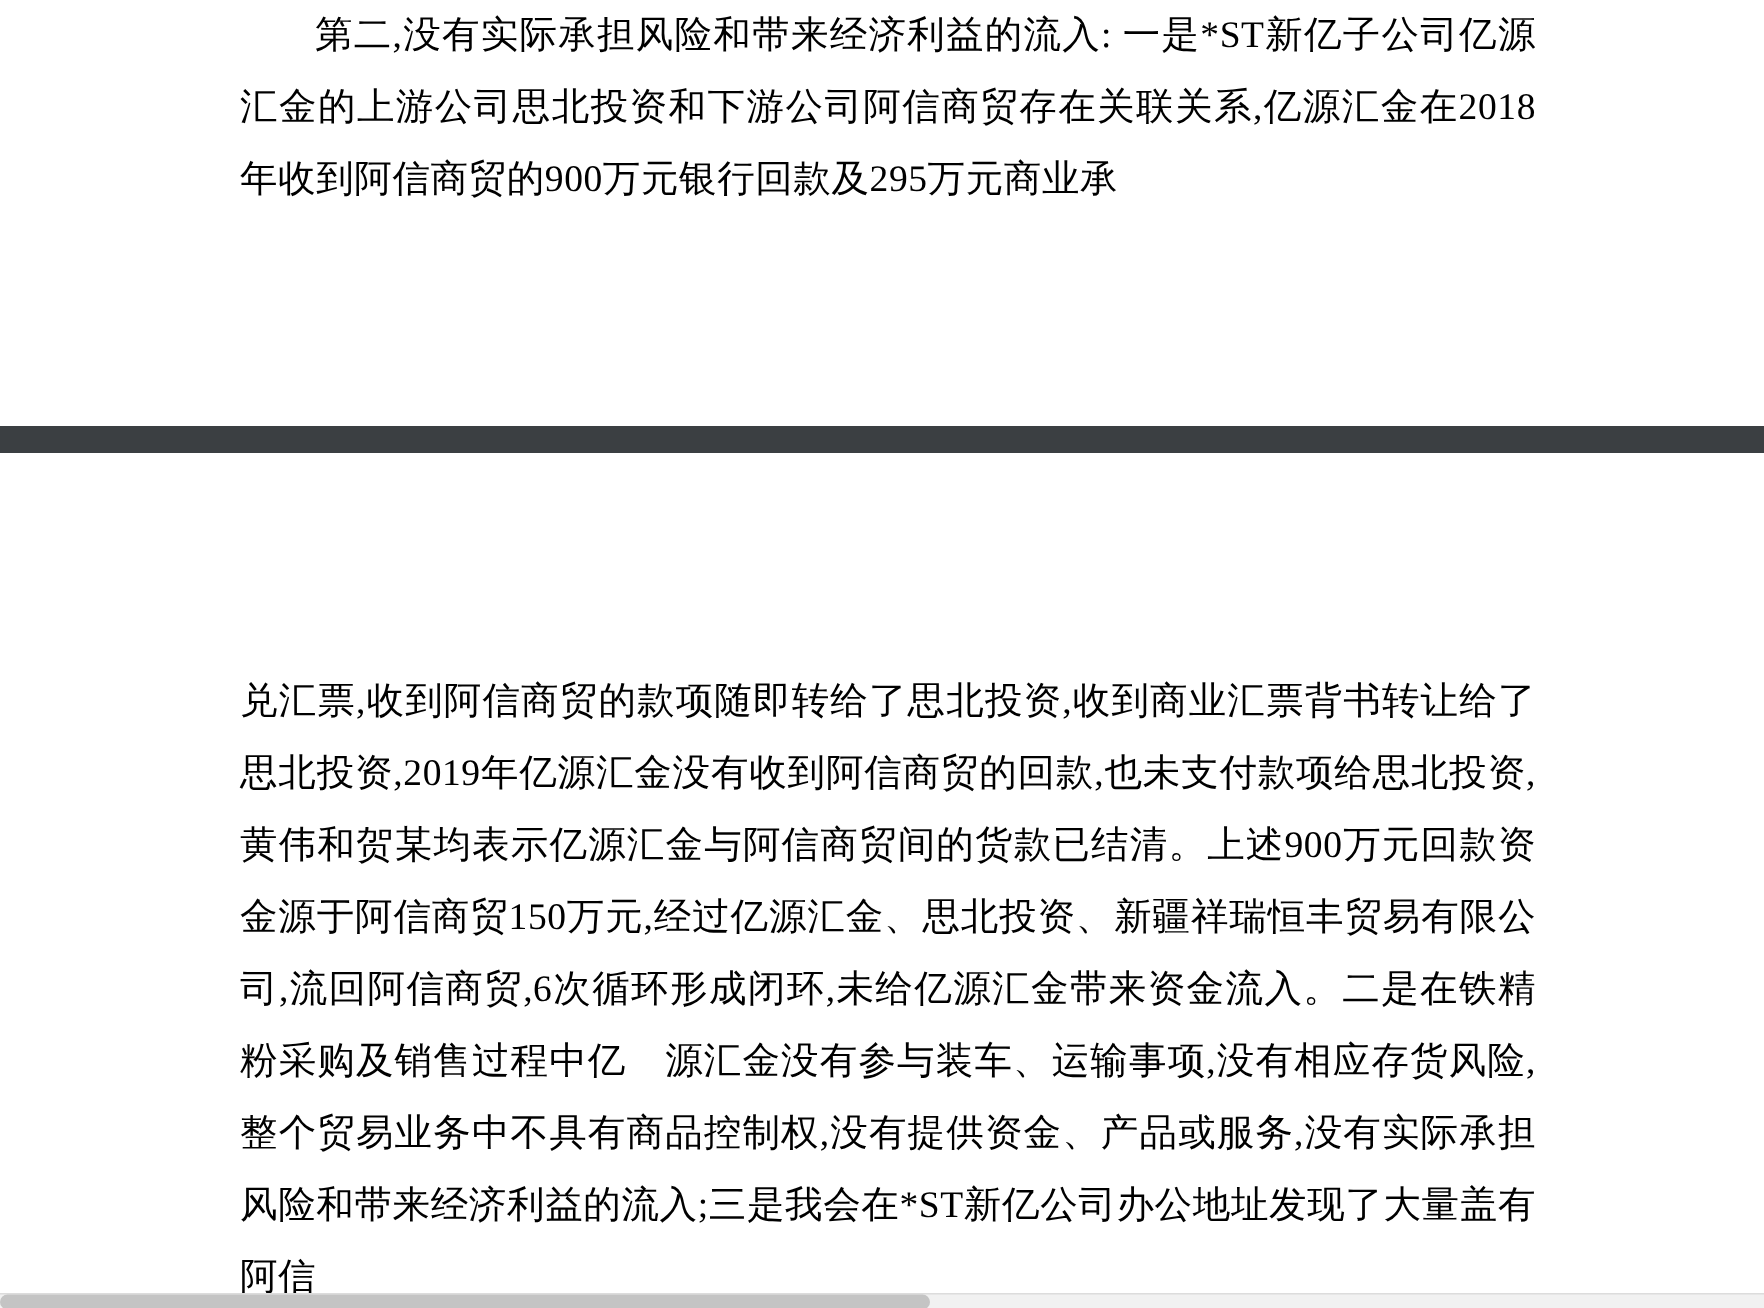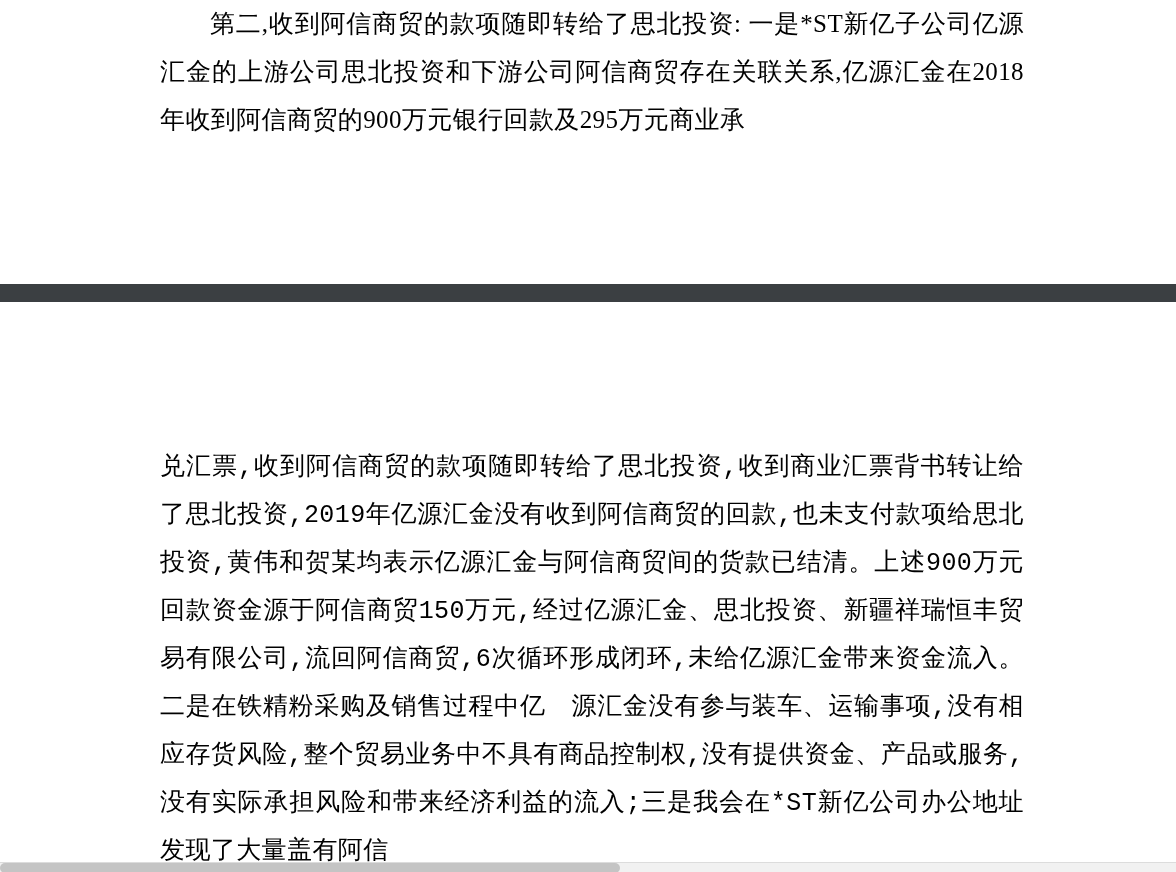--- a/index.html
+++ b/index.html
@@ -38,21 +38,20 @@
     background: #3b3f42;
   }
   .page-bottom {
     position: absolute;
     top: 302px;
     left: 0;
     width: 1176px;
     height: 560px;
     background: #ffffff;
     overflow: hidden;
-    font-family: Liberation Mono, monospace;
   }
   .scroll-strip {
     position: absolute;
     left: 0;
     top: 862px;
     width: 1176px;
     height: 10px;
     background: #f1f1f1;
     border-top: 1px solid #dcdcdc;
   }
@@ -80,21 +79,21 @@
   .p1 { top: 0px; }
   .p2 { top: 142px; }
   .indent { text-indent: 2em; }
 </style>
 </head>
 <body>
 
 <div class="viewer">
 
   <div class="page-top">
-    <div class="body-text p1 indent">第二,收到阿信商贸的款项随即转给了思北投资: 一是*ST新亿子公司亿源汇金的上游公司思北投资和下游公司阿信商贸存在关联关系,亿源汇金在2018年收到阿信商贸的900万元银行回款及295万元商业承</div>
+    <div class="body-text p1 indent">第二,没有实际承担风险和带来经济利益的流入: 一是*ST新亿子公司亿源汇金的上游公司思北投资和下游公司阿信商贸存在关联关系,亿源汇金在2018年收到阿信商贸的900万元银行回款及295万元商业承</div>
   </div>
 
   <div class="page-gap"></div>
 
   <div class="page-bottom">
     <div class="body-text p2">兑汇票,收到阿信商贸的款项随即转给了思北投资,收到商业汇票背书转让给了思北投资,2019年亿源汇金没有收到阿信商贸的回款,也未支付款项给思北投资,黄伟和贺某均表示亿源汇金与阿信商贸间的货款已结清。上述900万元回款资金源于阿信商贸150万元,经过亿源汇金、思北投资、新疆祥瑞恒丰贸易有限公司,流回阿信商贸,6次循环形成闭环,未给亿源汇金带来资金流入。二是在铁精粉采购及销售过程中亿　源汇金没有参与装车、运输事项,没有相应存货风险,整个贸易业务中不具有商品控制权,没有提供资金、产品或服务,没有实际承担风险和带来经济利益的流入;三是我会在*ST新亿公司办公地址发现了大量盖有阿信</div>
   </div>
 
   <div class="scroll-strip">
     <div class="scroll-thumb"></div>

